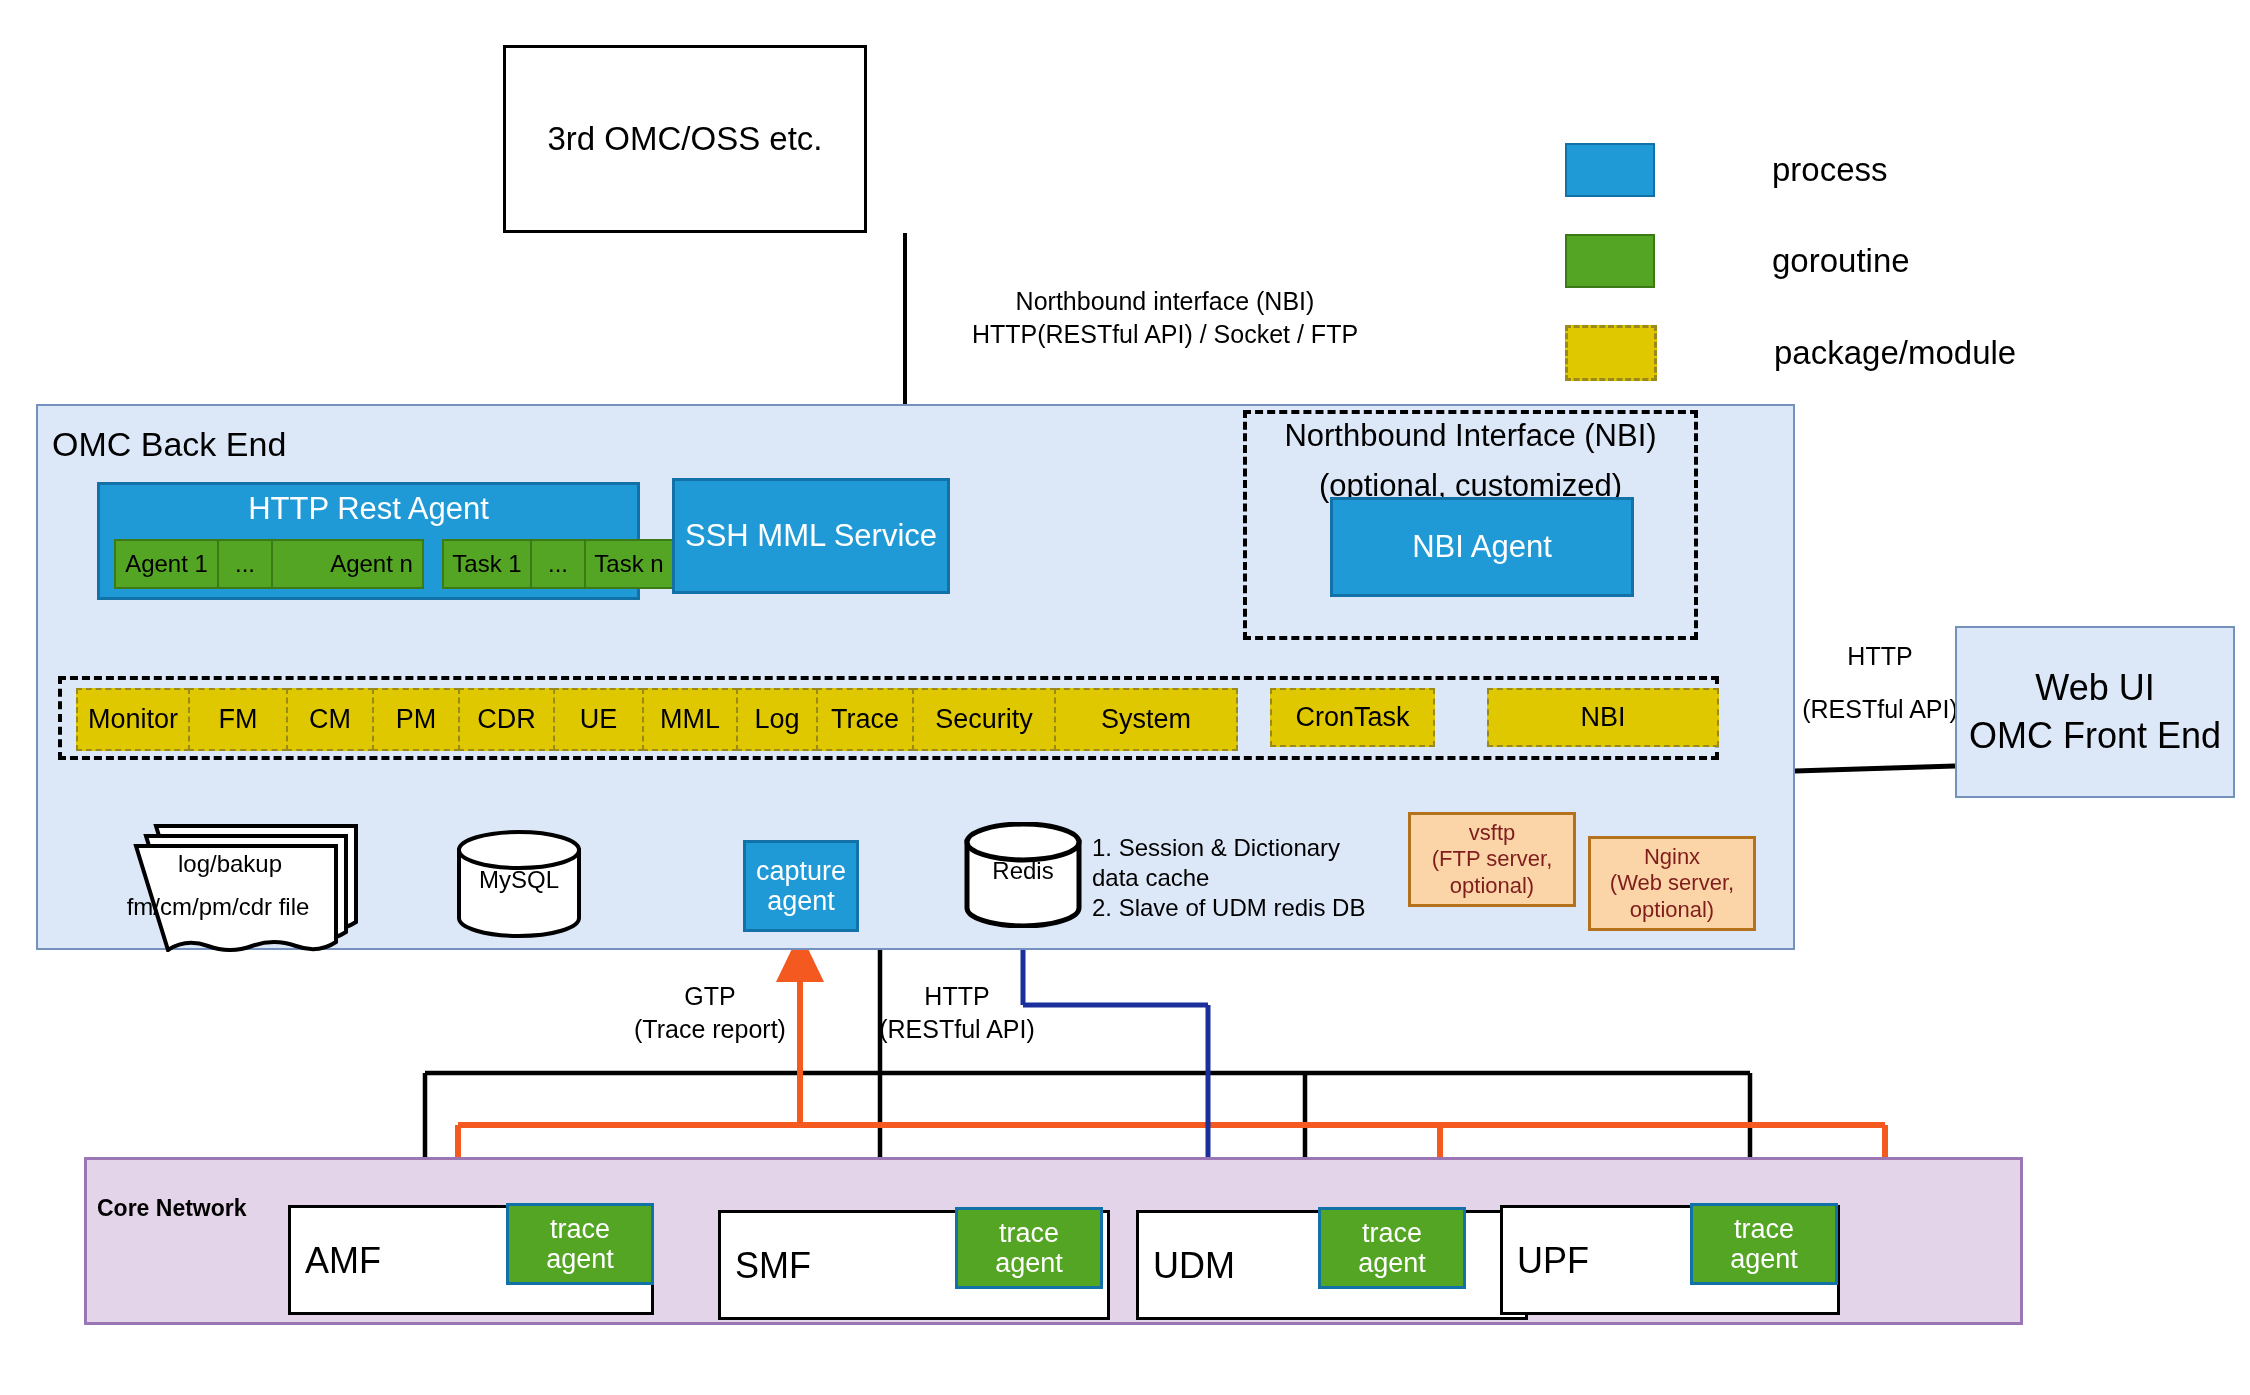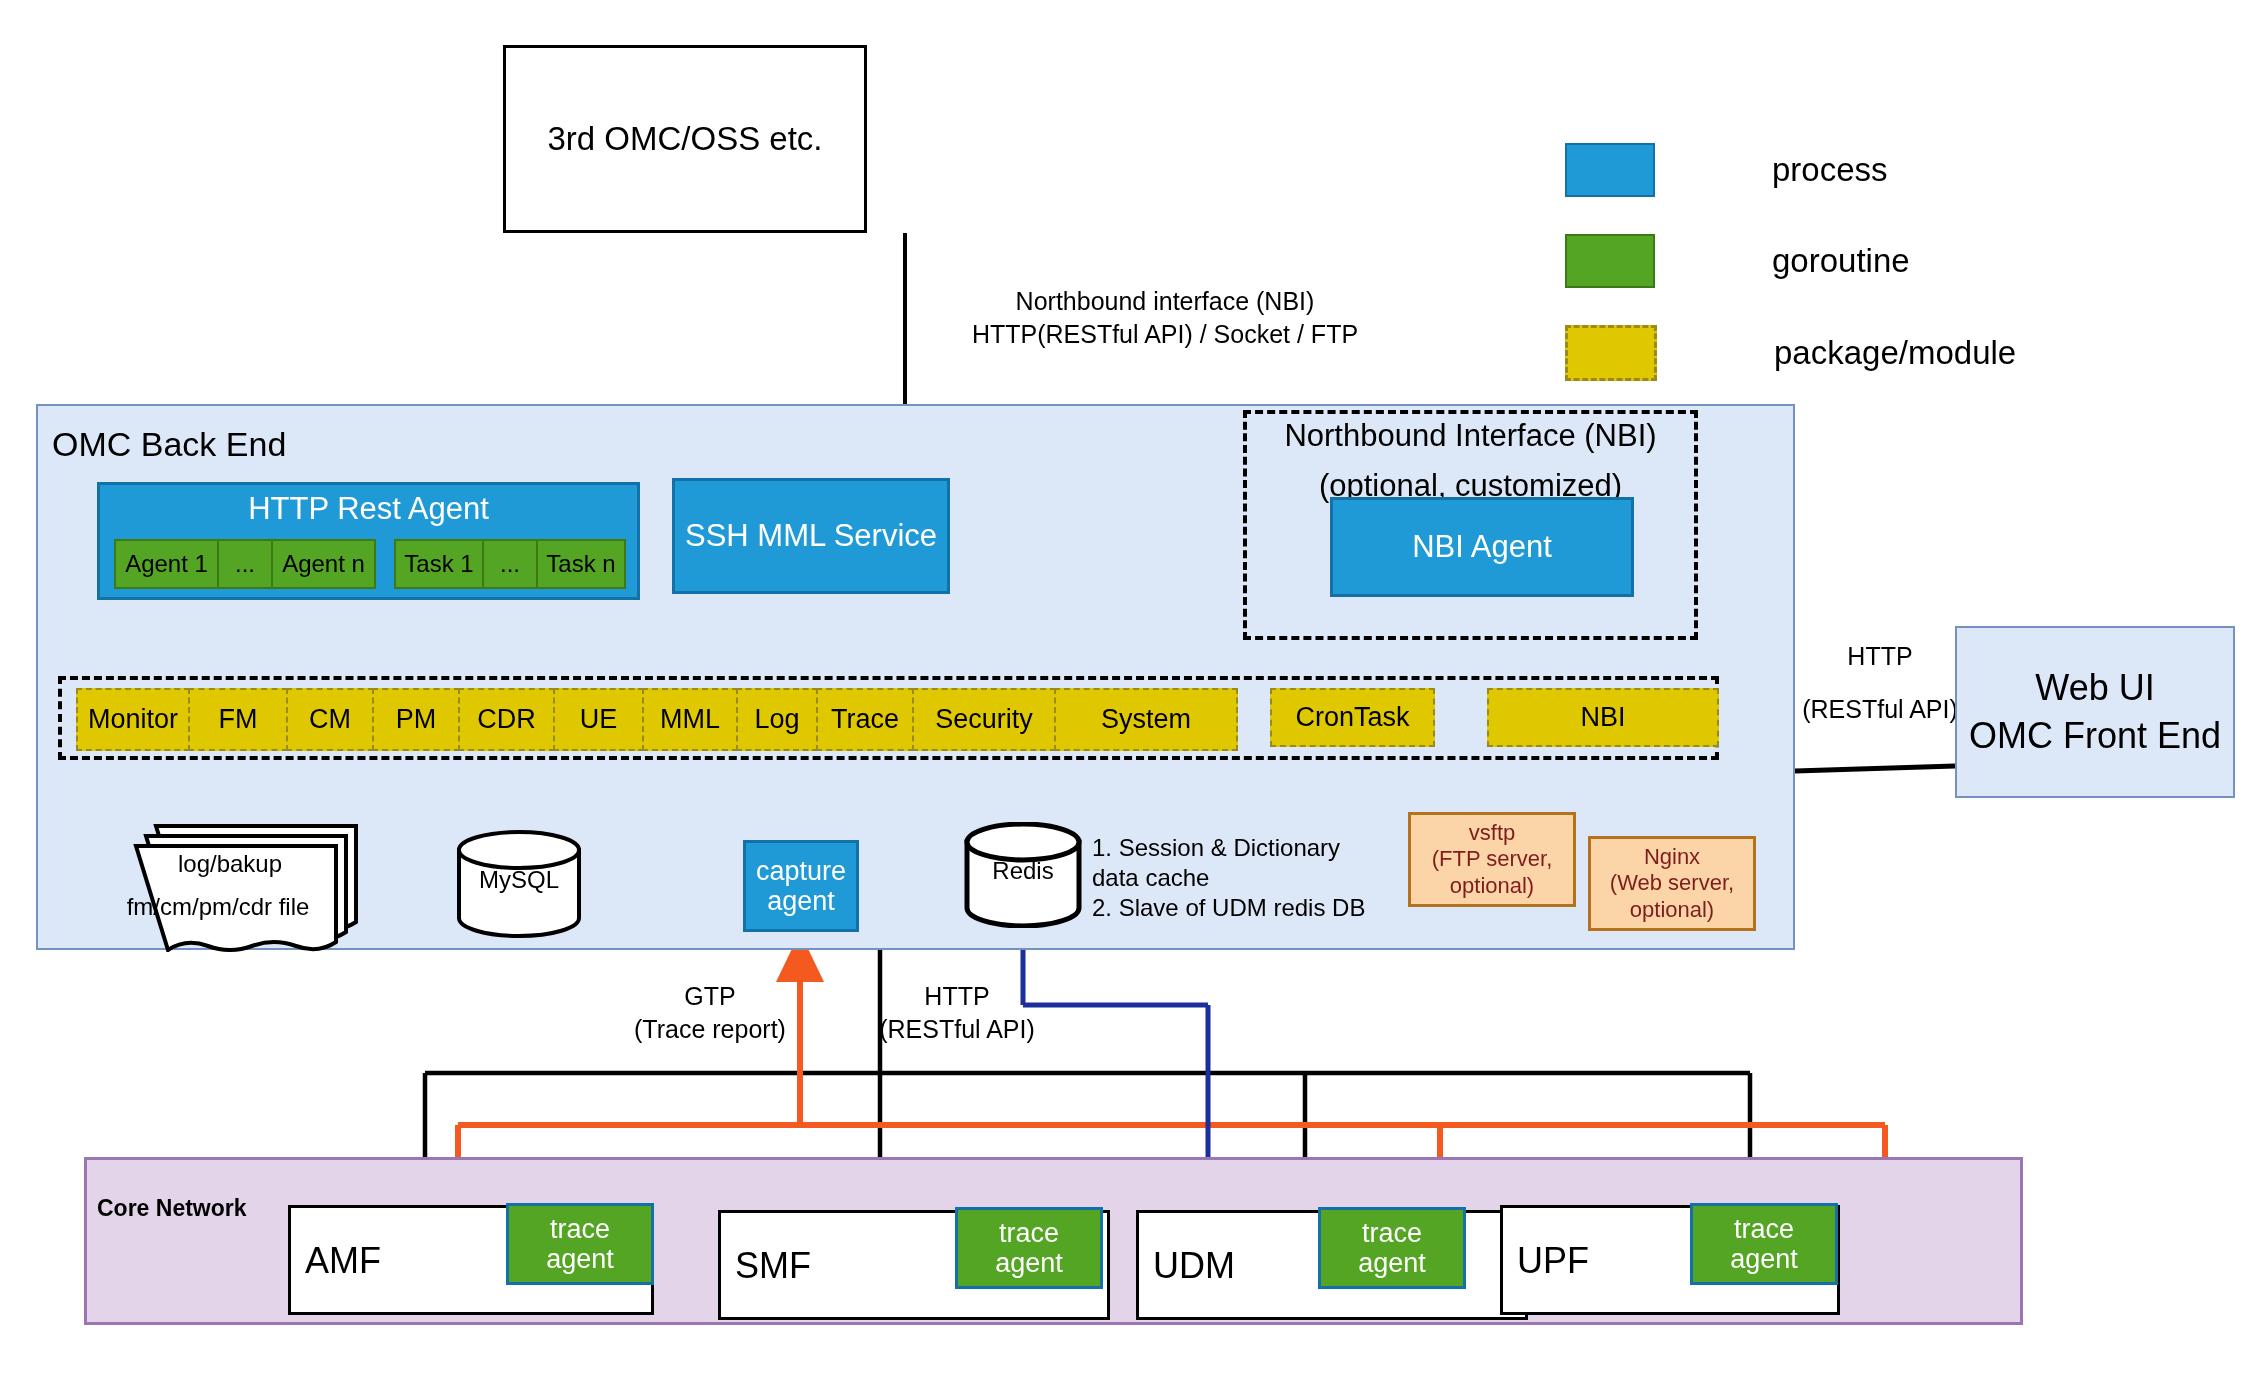--- a/index.html
+++ b/index.html
@@ -130,21 +130,21 @@
   <div class="abs panel-backend" style="left:36px;top:404px;width:1759px;height:546px;"></div>
 
   <div class="abs t-big" style="left:52px;top:425px;">OMC Back End</div>
 
   <div class="abs proc" style="left:97px;top:482px;width:543px;height:118px;">
     <div class="ctr t-title" style="height:48px;width:100%;">HTTP Rest Agent</div>
     <div style="display:flex;position:absolute;left:14px;top:54px;gap:18px;">
       <div style="display:flex;">
         <div class="gor ctr t-sm" style="width:101px;height:46px;">Agent 1</div>
         <div class="gor ctr t-sm" style="width:52px;height:46px;margin-left:-2px;">...</div>
-        <div class="gor ctr t-sm" style="width:101px;height:46px;margin-left:-2px;">Agent n</div>
+        <div class="gor ctr t-sm" style="width:101px;height:46px;margin-left:-2px;padding-left:48px;">Agent n</div>
       </div>
       <div style="display:flex;">
         <div class="gor ctr t-sm" style="width:86px;height:46px;">Task 1</div>
         <div class="gor ctr t-sm" style="width:52px;height:46px;margin-left:-2px;">...</div>
         <div class="gor ctr t-sm" style="width:86px;height:46px;margin-left:-2px;">Task n</div>
       </div>
     </div>
   </div>
 
   <div class="abs proc ctr t-title" style="left:672px;top:478px;width:278px;height:116px;">SSH MML Service</div>

